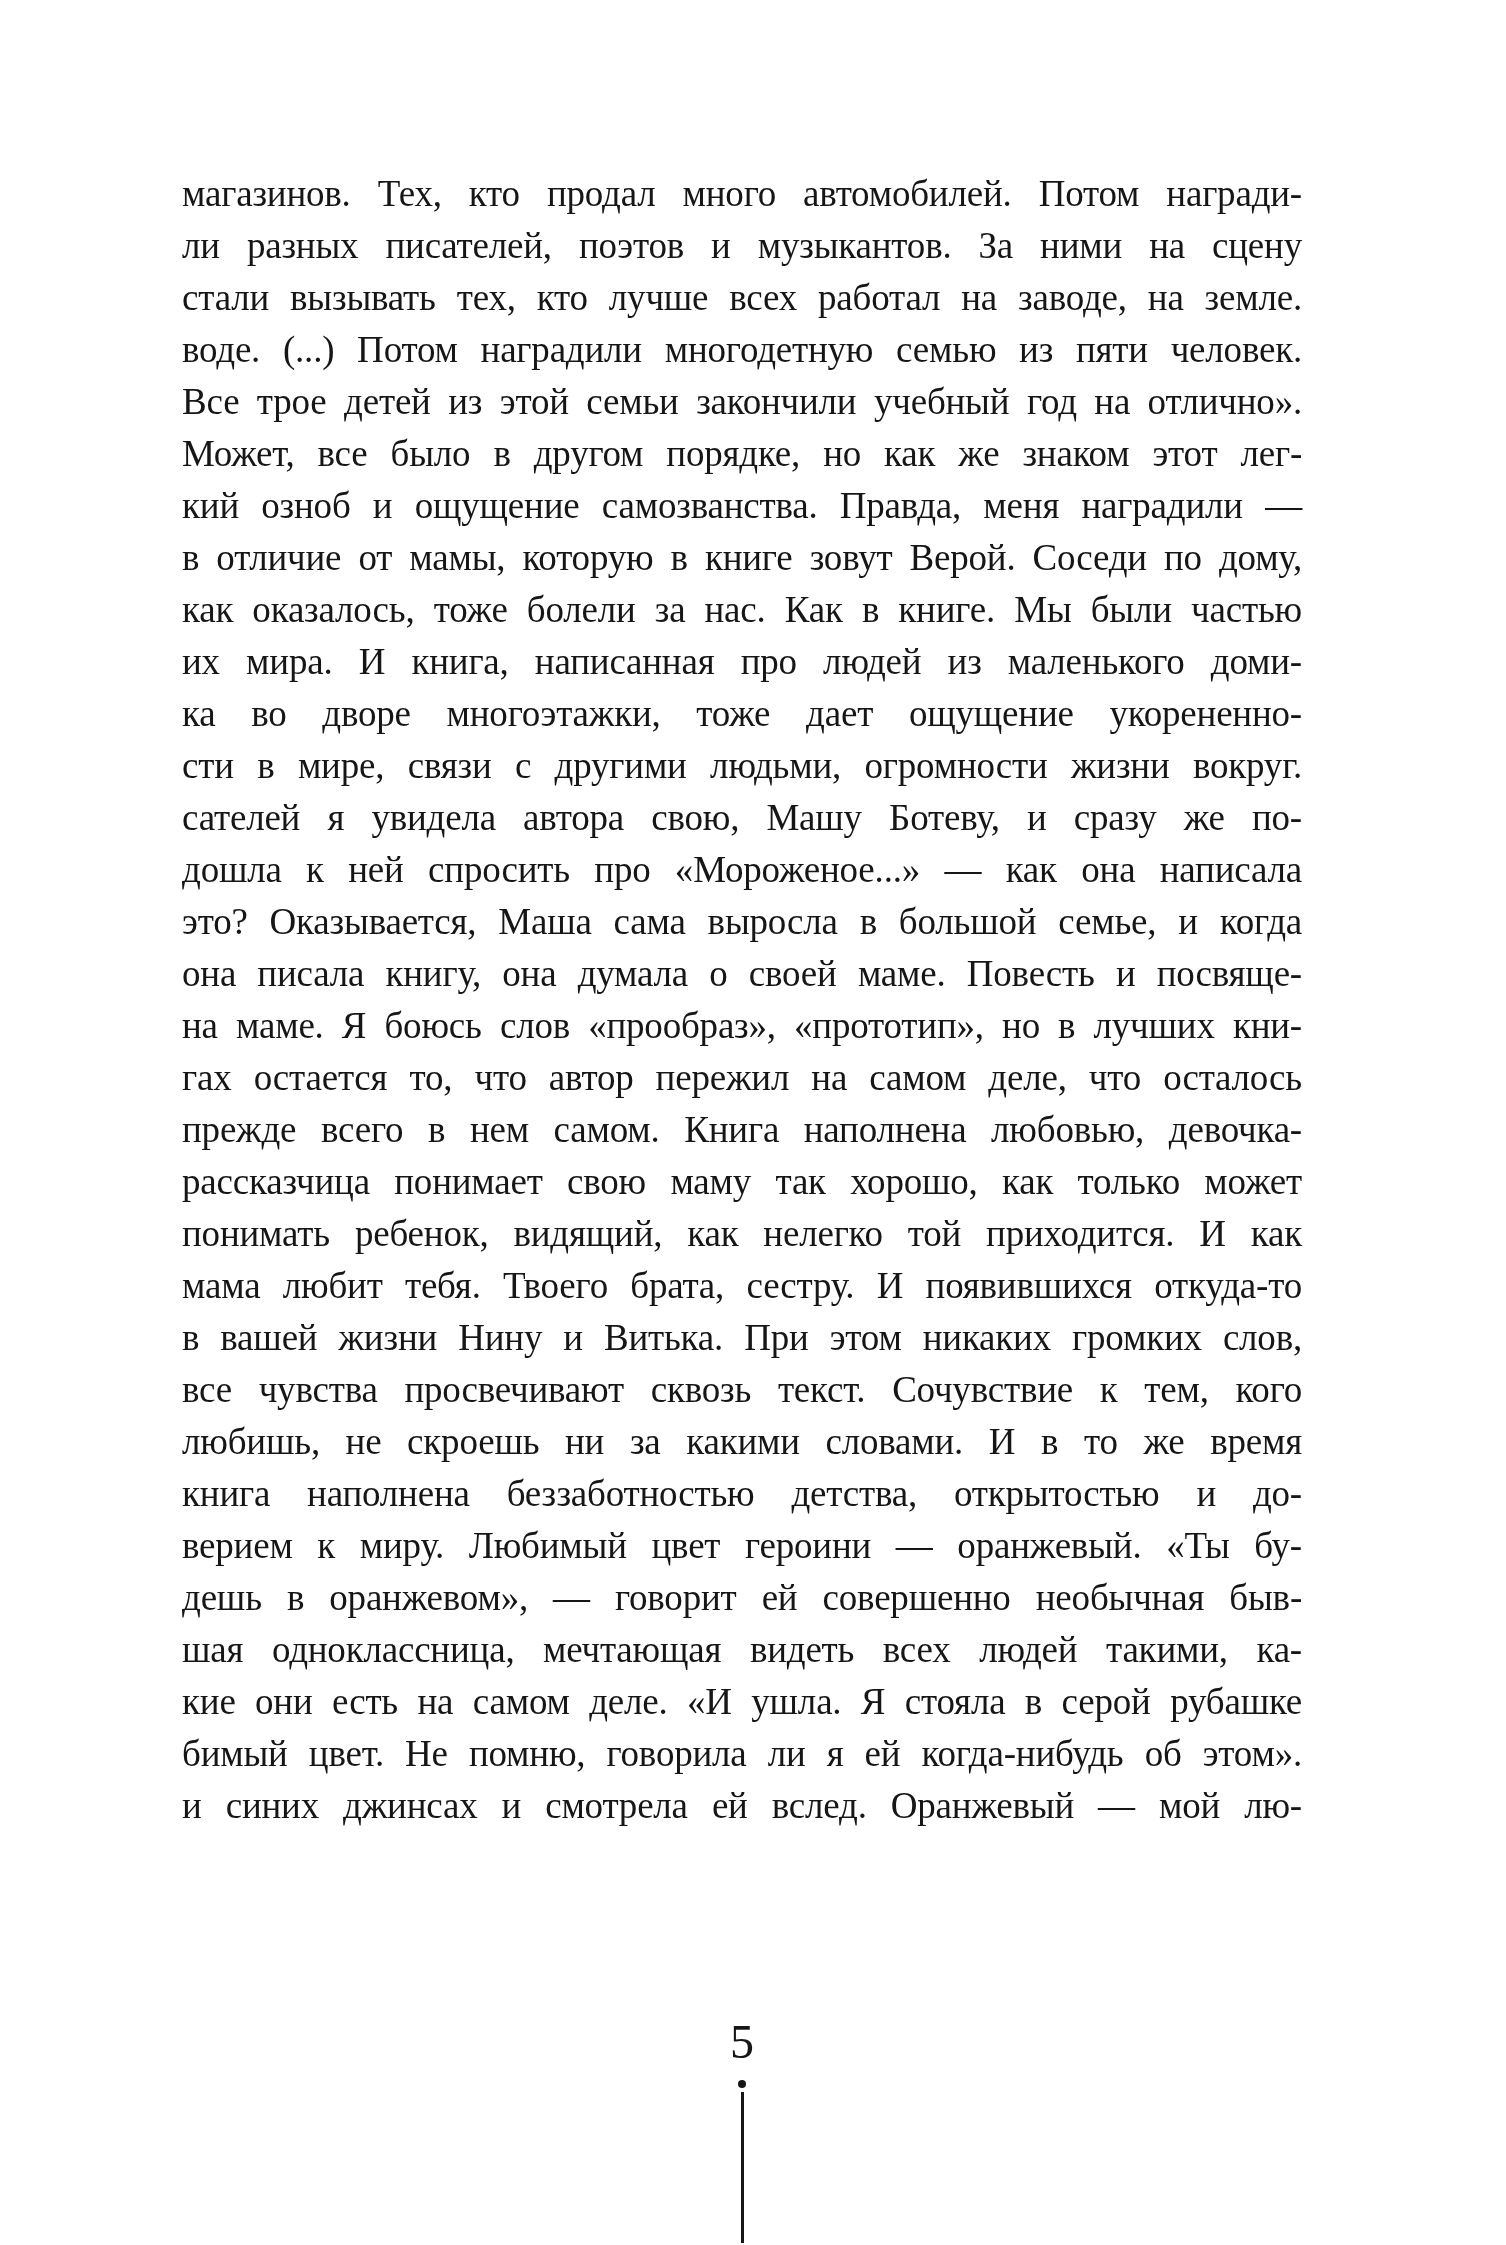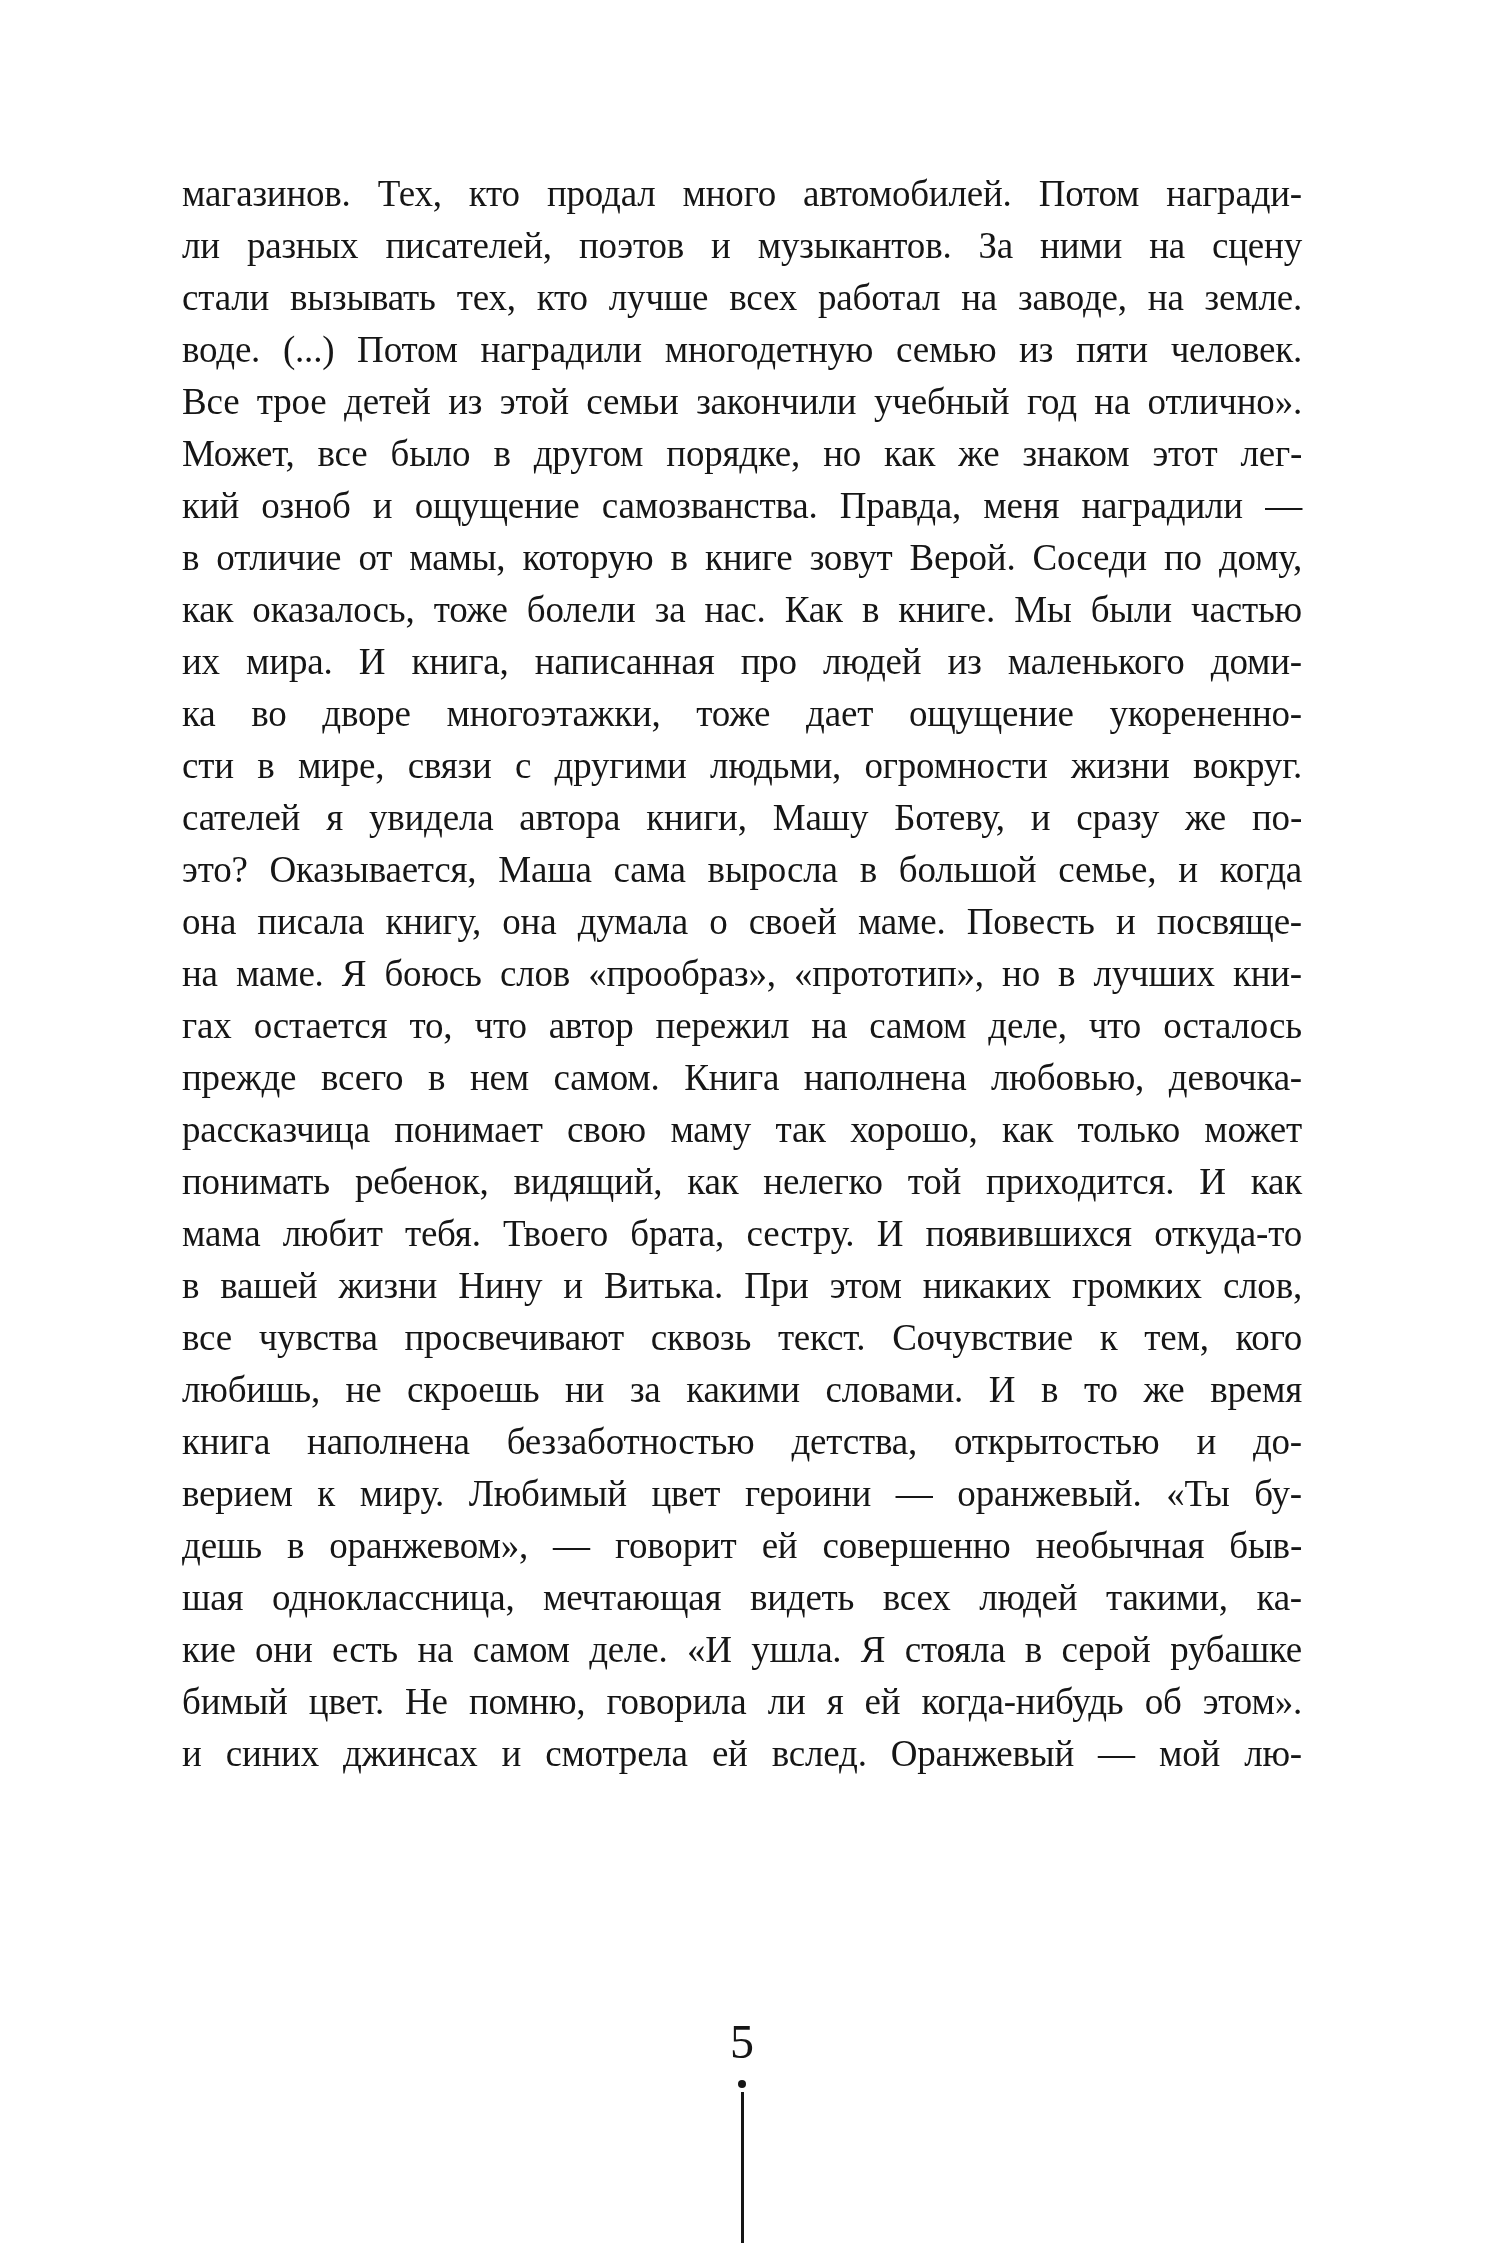--- a/index.html
+++ b/index.html
@@ -81,21 +81,22 @@
     <div class="line">стали вызывать тех, кто лучше всех работал на заводе, на земле.</div>
     <div class="line">воде. (...) Потом наградили многодетную семью из пяти человек.</div>
     <div class="line">Все трое детей из этой семьи закончили учебный год на отлично».</div>
     <div class="line">Может, все было в другом порядке, но как же знаком этот лег-</div>
     <div class="line">кий озноб и ощущение самозванства. Правда, меня наградили —</div>
     <div class="line">в отличие от мамы, которую в книге зовут Верой. Соседи по дому,</div>
     <div class="line">как оказалось, тоже болели за нас. Как в книге. Мы были частью</div>
     <div class="line">их мира. И книга, написанная про людей из маленького доми-</div>
     <div class="line">ка во дворе многоэтажки, тоже дает ощущение укорененно-</div>
     <div class="line">сти в мире, связи с другими людьми, огромности жизни вокруг.</div>
-    <div class="line">сателей я увидела автора книги, Машу Ботеву, и сразу же по-</div>
+    <div class="line">сателей я увидела автора свою, Машу Ботеву, и сразу же по-</div>
+    <div class="line">дошла к ней спросить про «Мороженое...» — как она написала</div>
     <div class="line">это? Оказывается, Маша сама выросла в большой семье, и когда</div>
     <div class="line">она писала книгу, она думала о своей маме. Повесть и посвяще-</div>
     <div class="line">на маме. Я боюсь слов «прообраз», «прототип», но в лучших кни-</div>
     <div class="line">гах остается то, что автор пережил на самом деле, что осталось</div>
     <div class="line">прежде всего в нем самом. Книга наполнена любовью, девочка-</div>
     <div class="line">рассказчица понимает свою маму так хорошо, как только может</div>
     <div class="line">понимать ребенок, видящий, как нелегко той приходится. И как</div>
     <div class="line">мама любит тебя. Твоего брата, сестру. И появившихся откуда-то</div>
     <div class="line">в вашей жизни Нину и Витька. При этом никаких громких слов,</div>
     <div class="line">все чувства просвечивают сквозь текст. Сочувствие к тем, кого</div>

